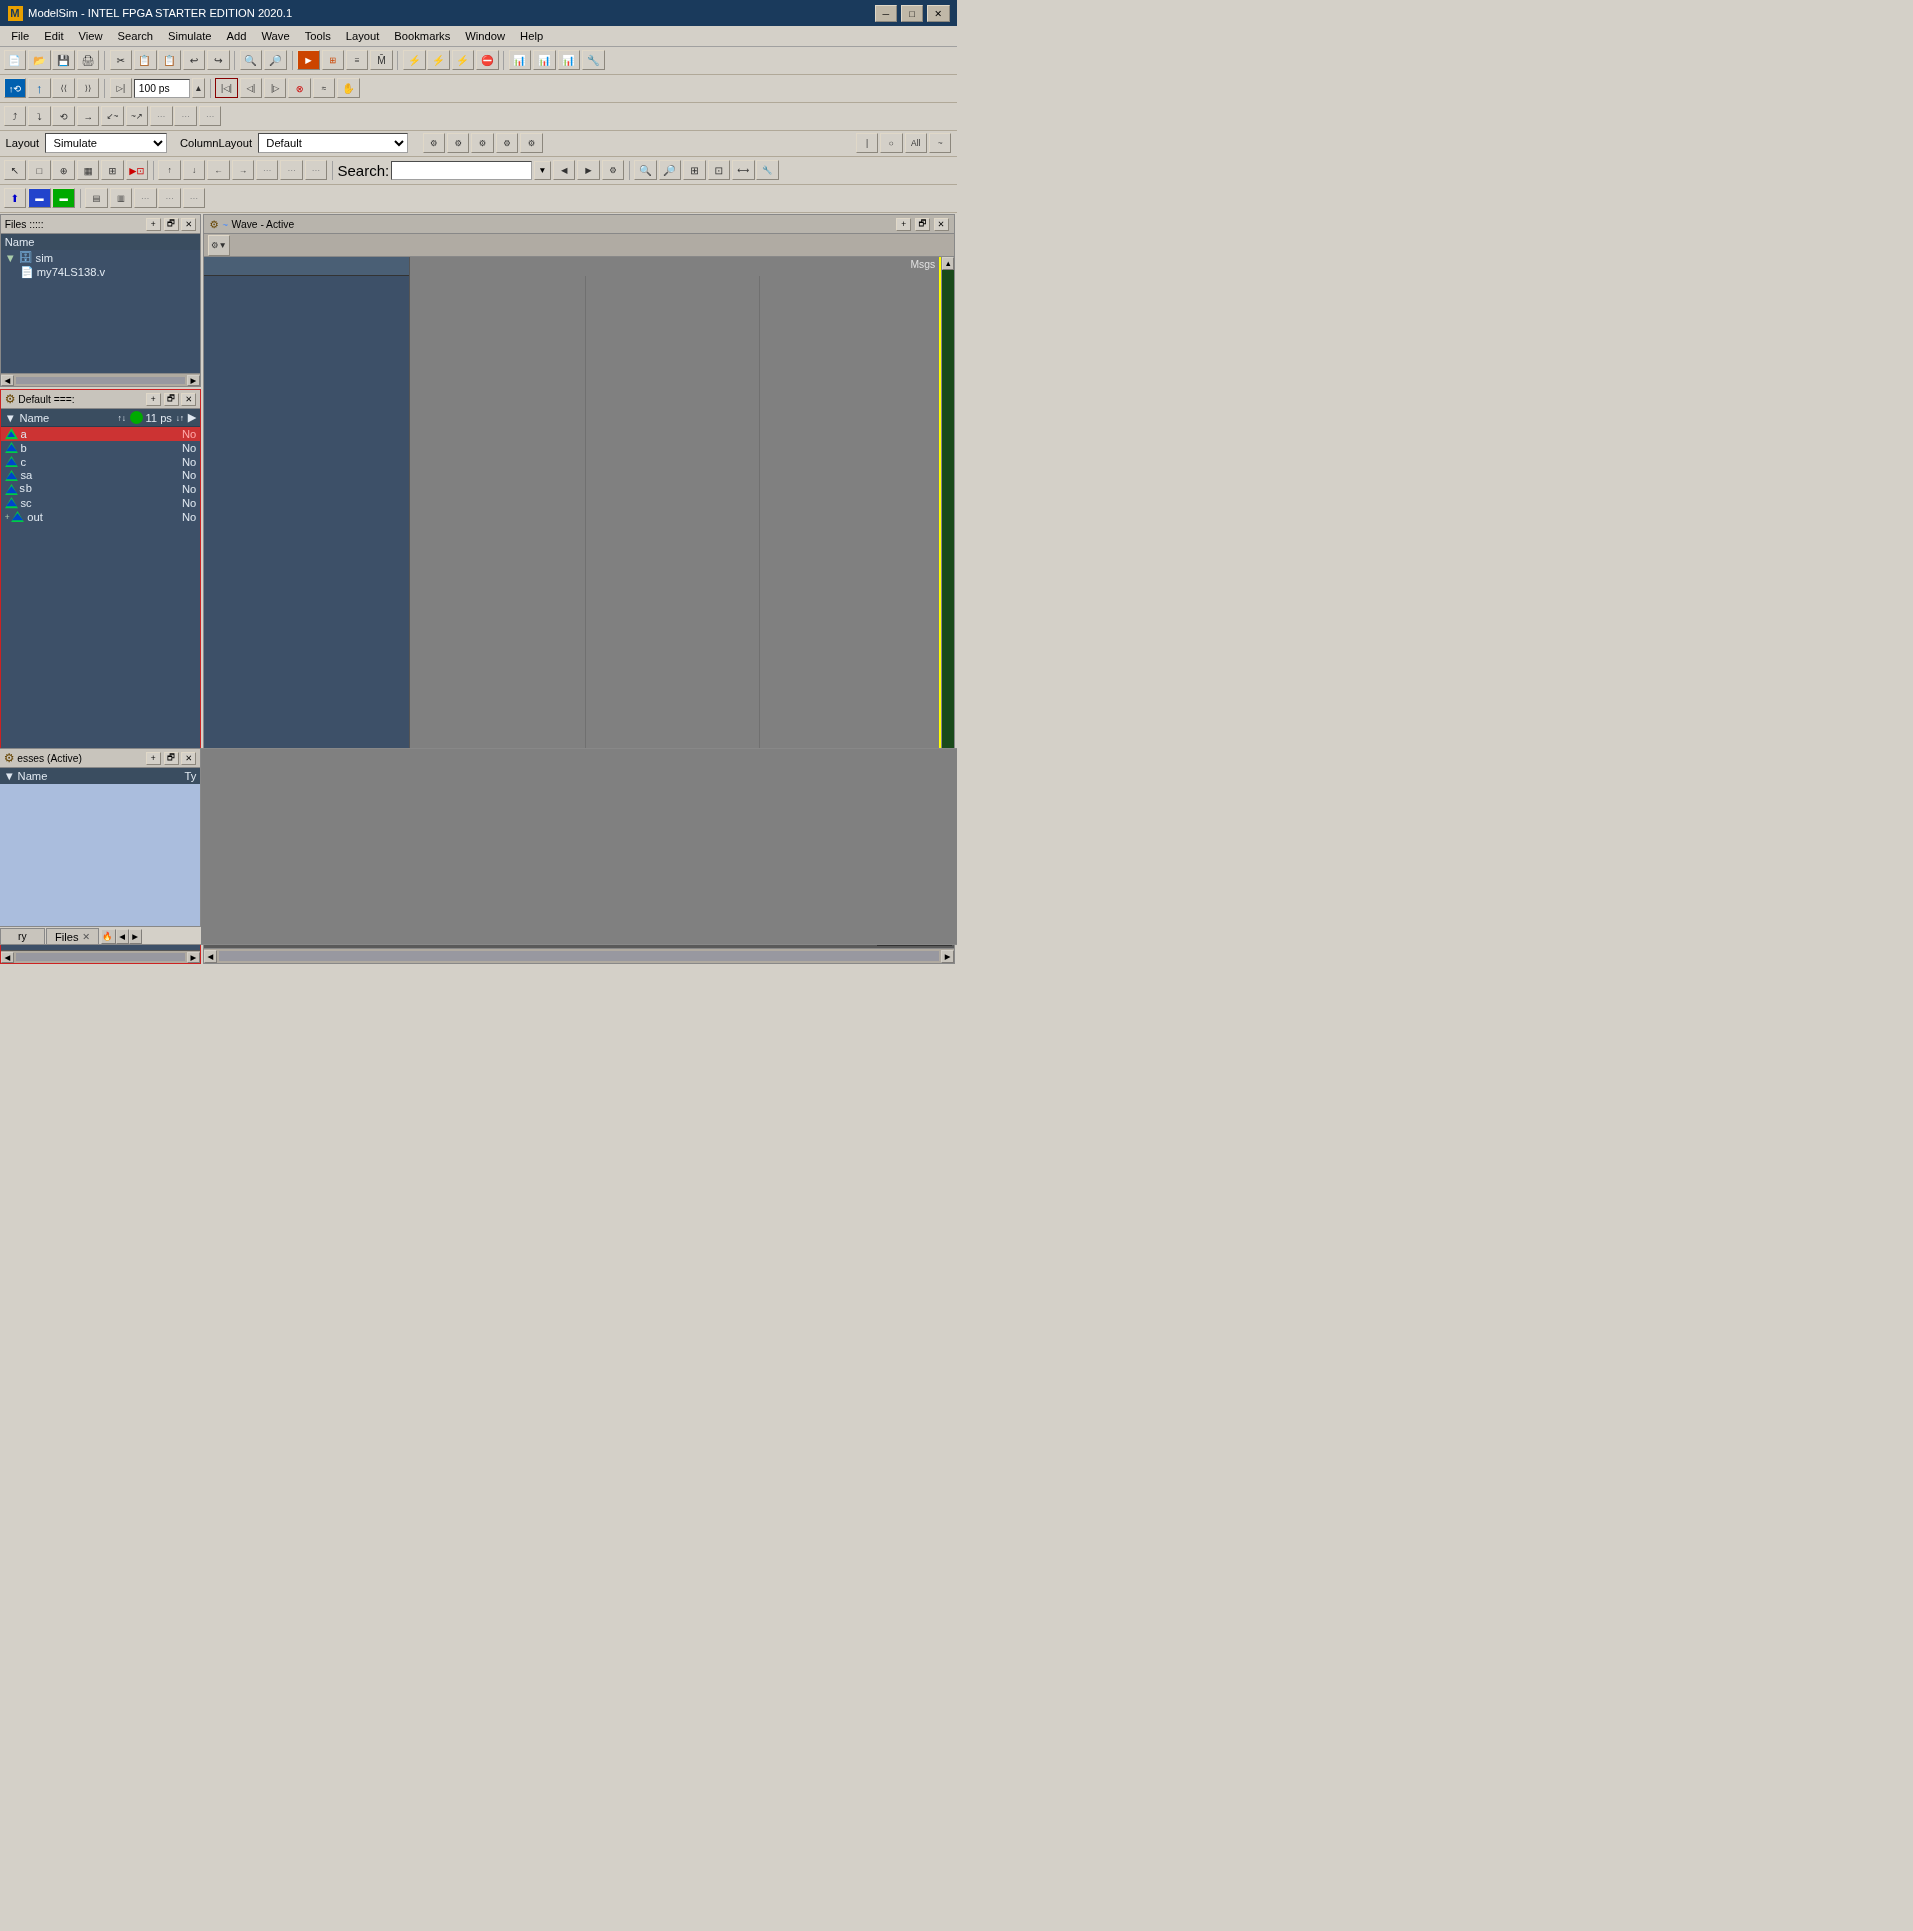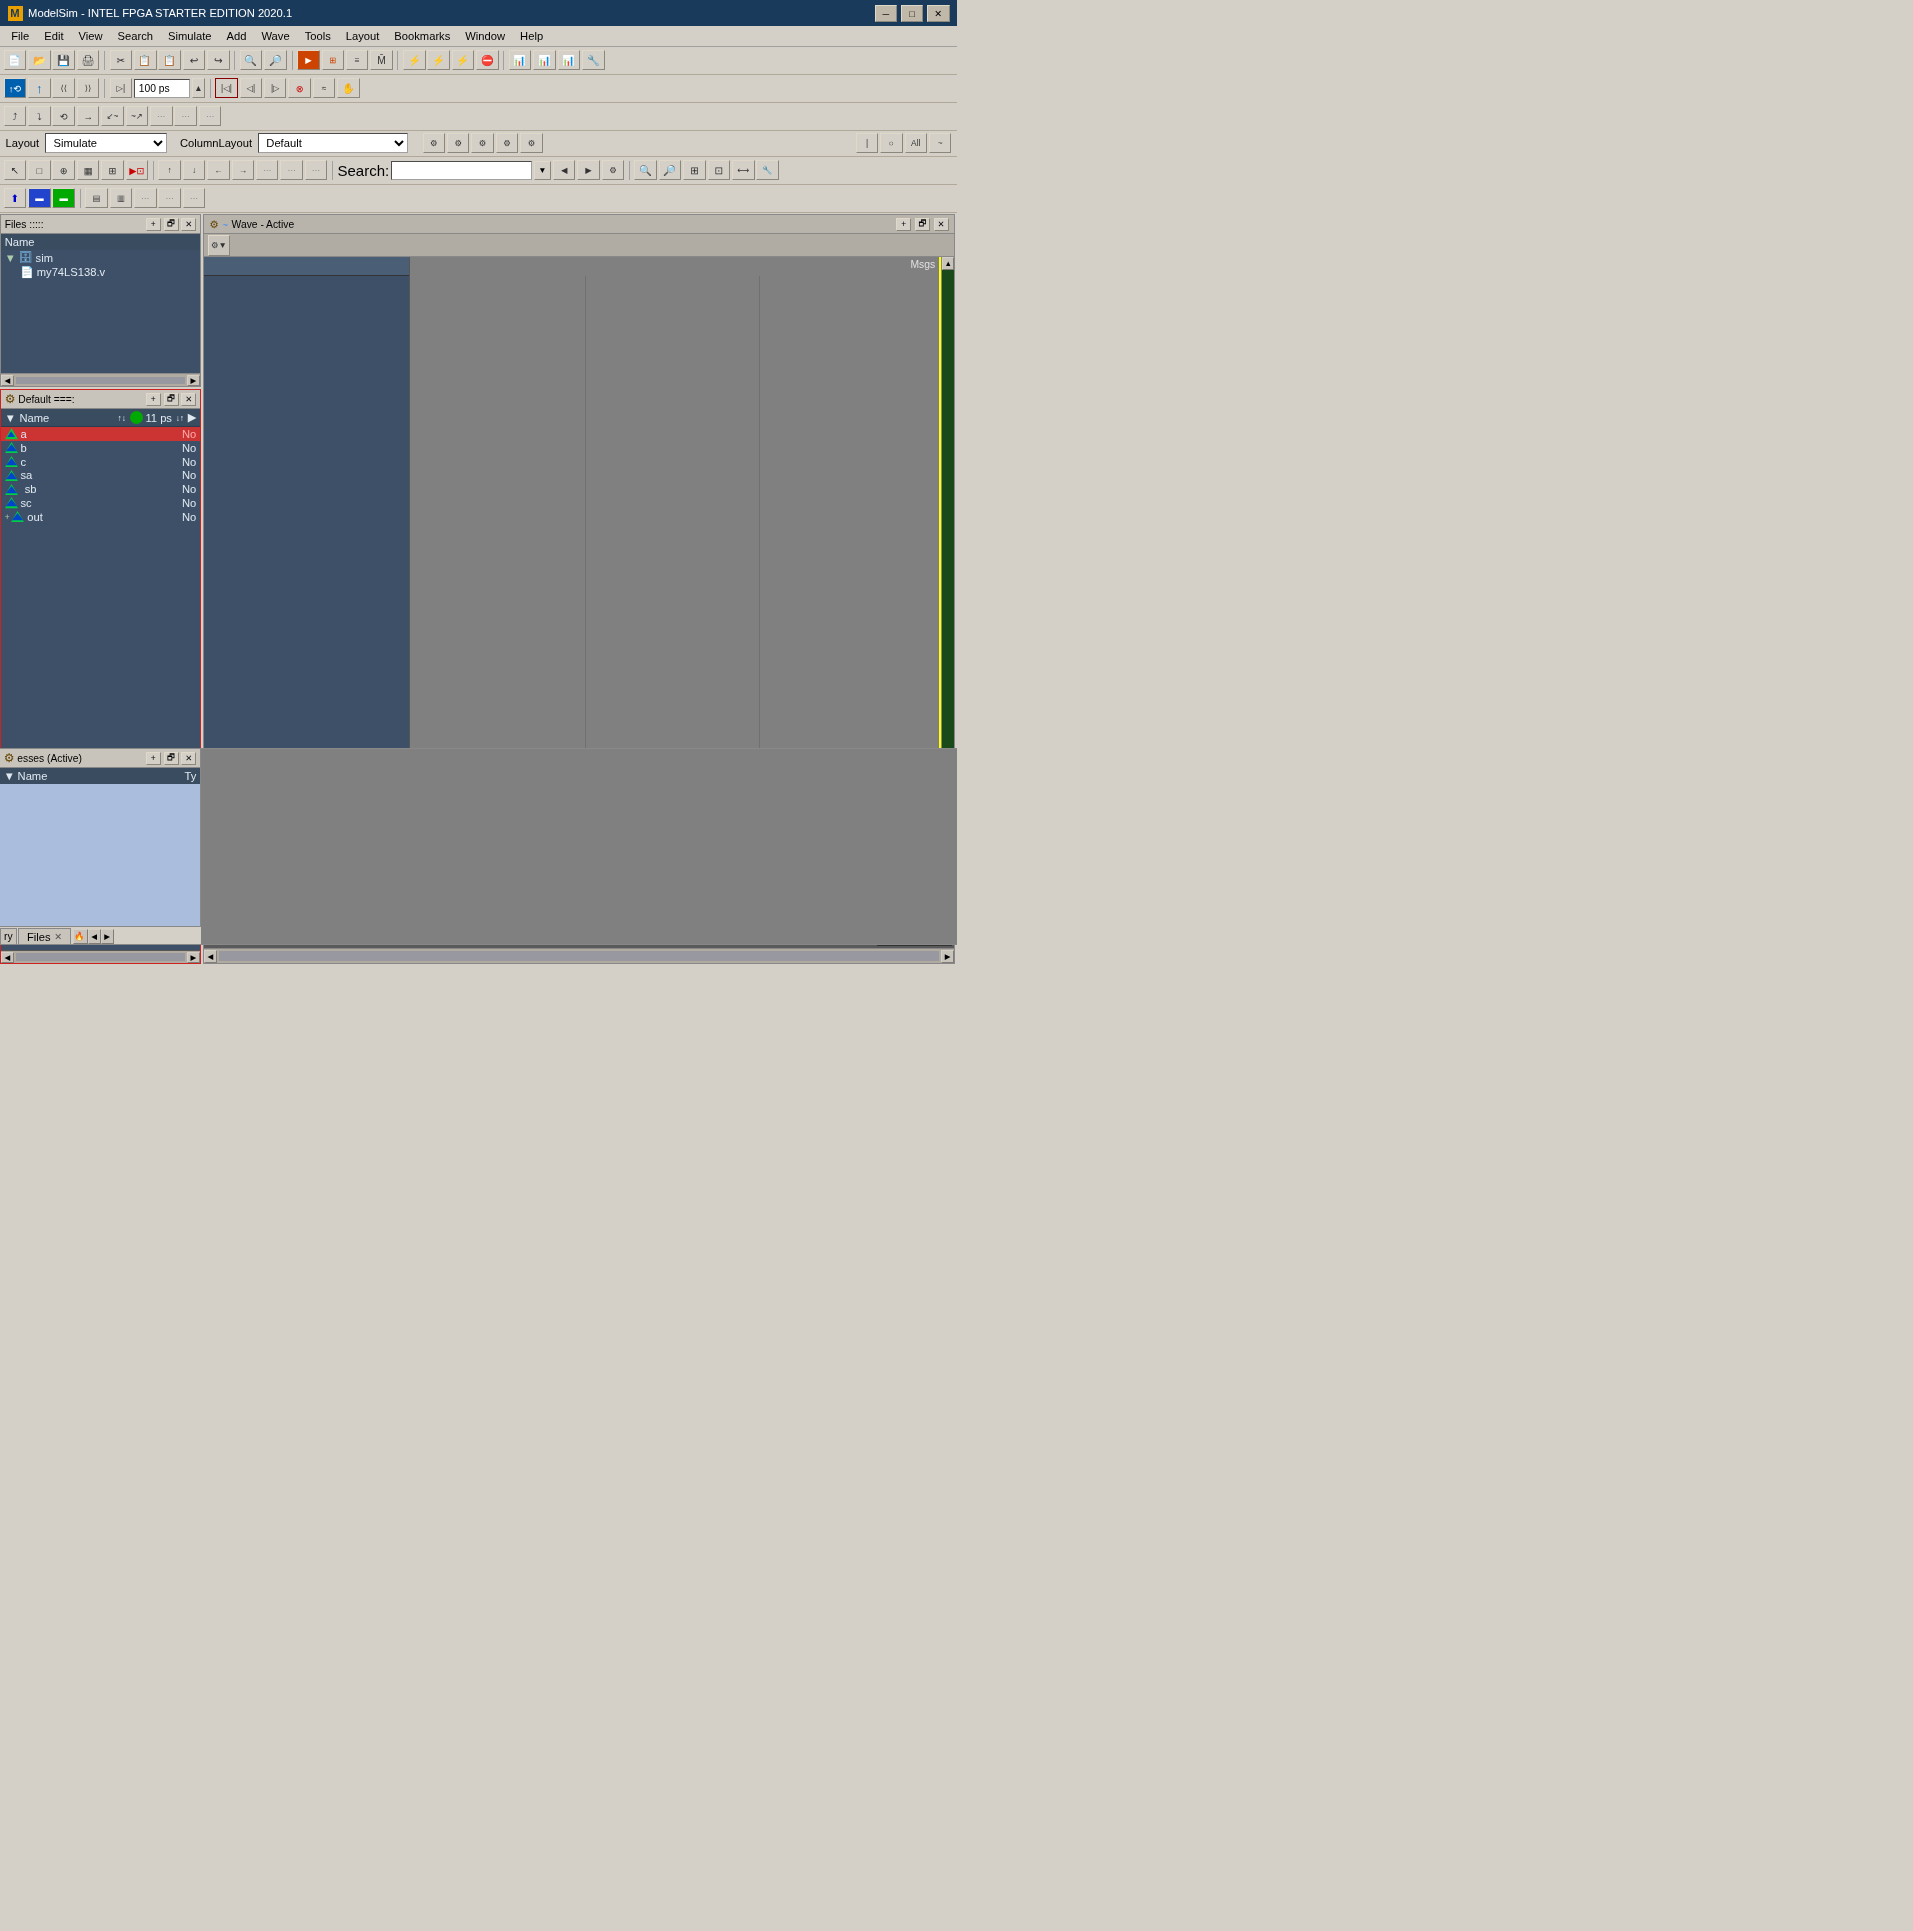--- a/index.html
+++ b/index.html
@@ -475,21 +475,21 @@
             <span style="margin-left:2.8px;">sa</span>
             <span style="flex:1;"></span>
             <span>No</span>
           </div>
 
           <div style="display:flex; align-items:center; padding:0.9px 3.7px; color:#e0e8f0; font-size:10.3px; cursor:pointer;">
             <svg width="13" height="11.2" viewBox="0 0 14 12">
                 <polygon points="0,12 7,0 14,12" fill="#00cc44"></polygon>
                 <polygon points="1,10 7,2 13,10" fill="#0044cc"></polygon>
               </svg>
-            <span style="margin-left:7px;">sb</span>
+            <span style="margin-left:1px;font-family:Liberation Mono, monospace;">sb</span>
             <span style="flex:1;"></span>
             <span>No</span>
           </div>
 
           <div style="display:flex; align-items:center; padding:0.9px 3.7px; color:#e0e8f0; font-size:10.3px; cursor:pointer;">
             <svg width="13" height="11.2" viewBox="0 0 14 12">
                 <polygon points="0,12 7,0 14,12" fill="#00cc44"></polygon>
                 <polygon points="1,10 7,2 13,10" fill="#0044cc"></polygon>
               </svg>
             <span style="margin-left:2.8px;">sc</span>
@@ -629,21 +629,21 @@
       
     </div>
 
   </div>
 
   <div class="tab-row" style="position:absolute; bottom:20.6px; left:0; right:0; z-index:10; background:#d4d0c8; height:0;">
     
   </div>
 
   <div style="position:absolute; bottom:20.6px; left:0; width:201px; height:19px; display:flex; align-items:center; background:#d4d0c8; border-top:0.9px solid #888;">
-    <div style="height:17px; padding:0 3px; background:#c8c4bc; border:0.9px solid #888; border-bottom:none; display:flex; align-items:center; font-size:10.3px; cursor:pointer; margin-right:1.9px;">ry</div>
+    <div style="height:17px; padding:0 17px; background:#c8c4bc; border:0.9px solid #888; border-bottom:none; display:flex; align-items:center; font-size:10.3px; cursor:pointer; margin-right:1.9px;">ry</div>
     <div style="height:17px; padding:0 7.5px; background:#c8c4bc; border:0.9px solid #888; border-bottom:none; display:flex; align-items:center; font-size:10.3px; cursor:pointer; margin-right:1.9px; gap:3.7px;">
       <span>Files</span>
       <span style="font-size:9.4px; color:#555;">✕</span>
     </div>
     <div style="width:15px; height:15px; background:#c8c4bc; border:0.9px outset #d4d0c8; display:flex; align-items:center; justify-content:center; cursor:pointer; font-size:8.4px; color:#cc0000;">🔥</div>
 
     <div style="width:13px; height:15px; background:#c8c4bc; border:0.9px outset #d4d0c8; display:flex; align-items:center; justify-content:center; cursor:pointer; font-size:7.5px;">◀</div>
     <div style="width:13px; height:15px; background:#c8c4bc; border:0.9px outset #d4d0c8; display:flex; align-items:center; justify-content:center; cursor:pointer; font-size:7.5px;">▶</div>
   </div>
 

